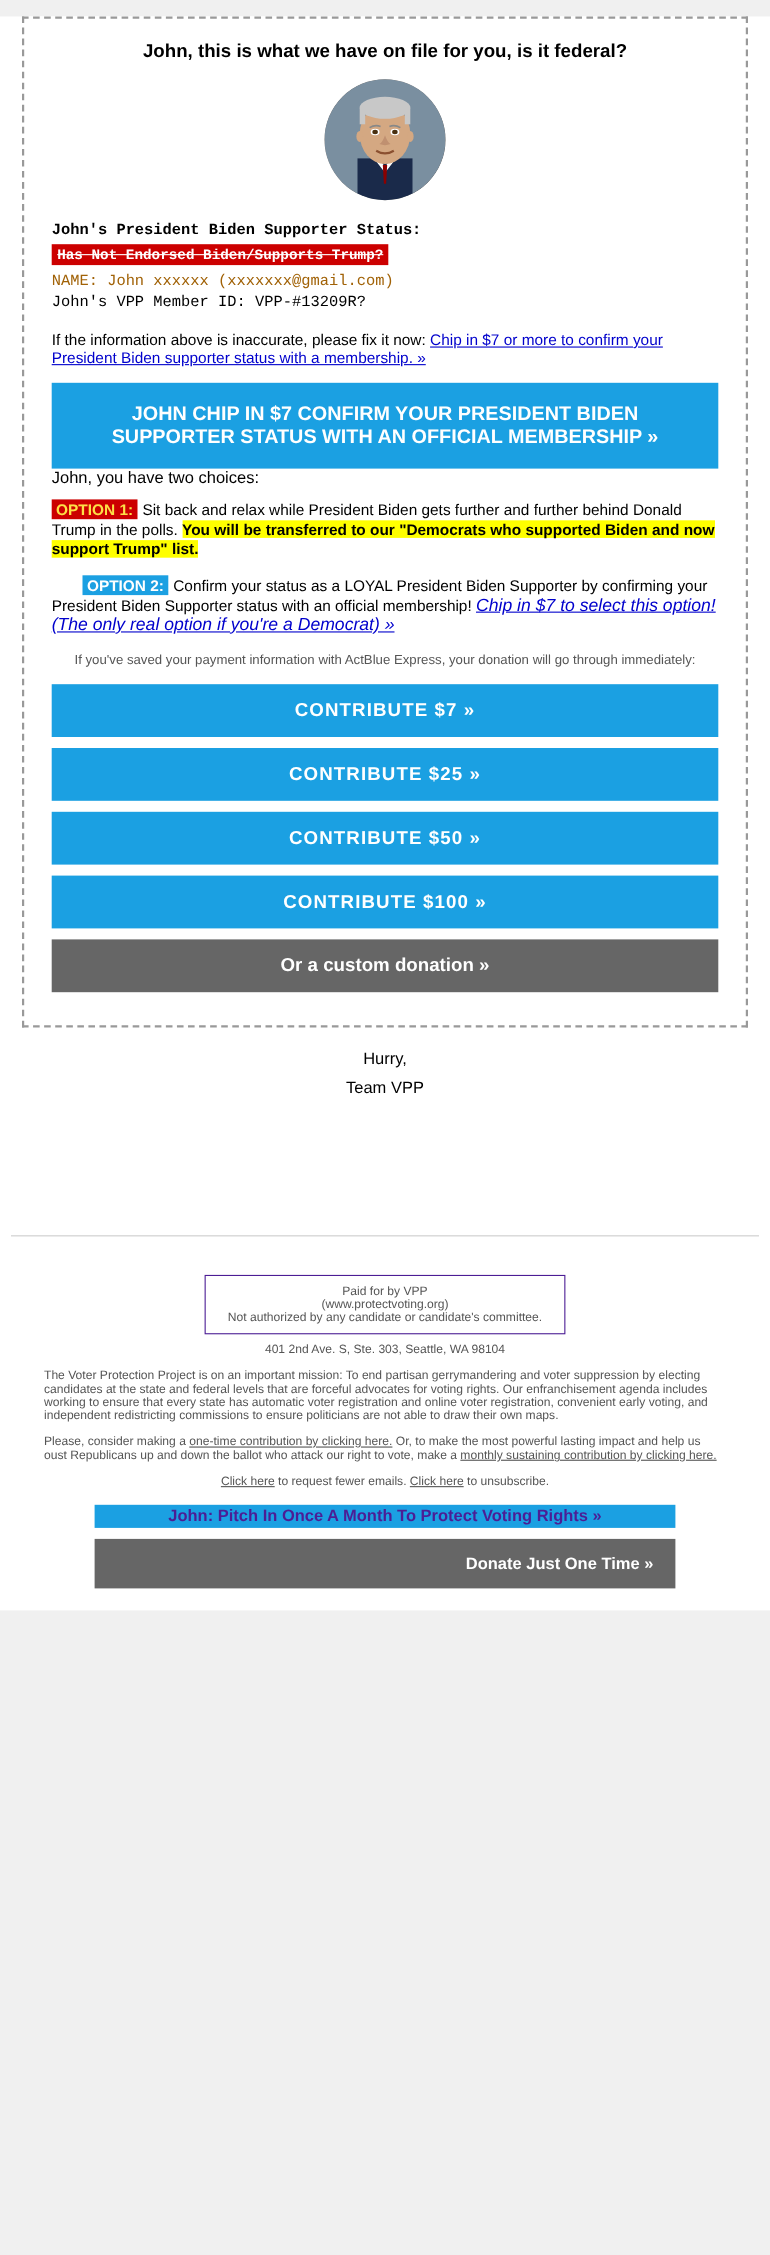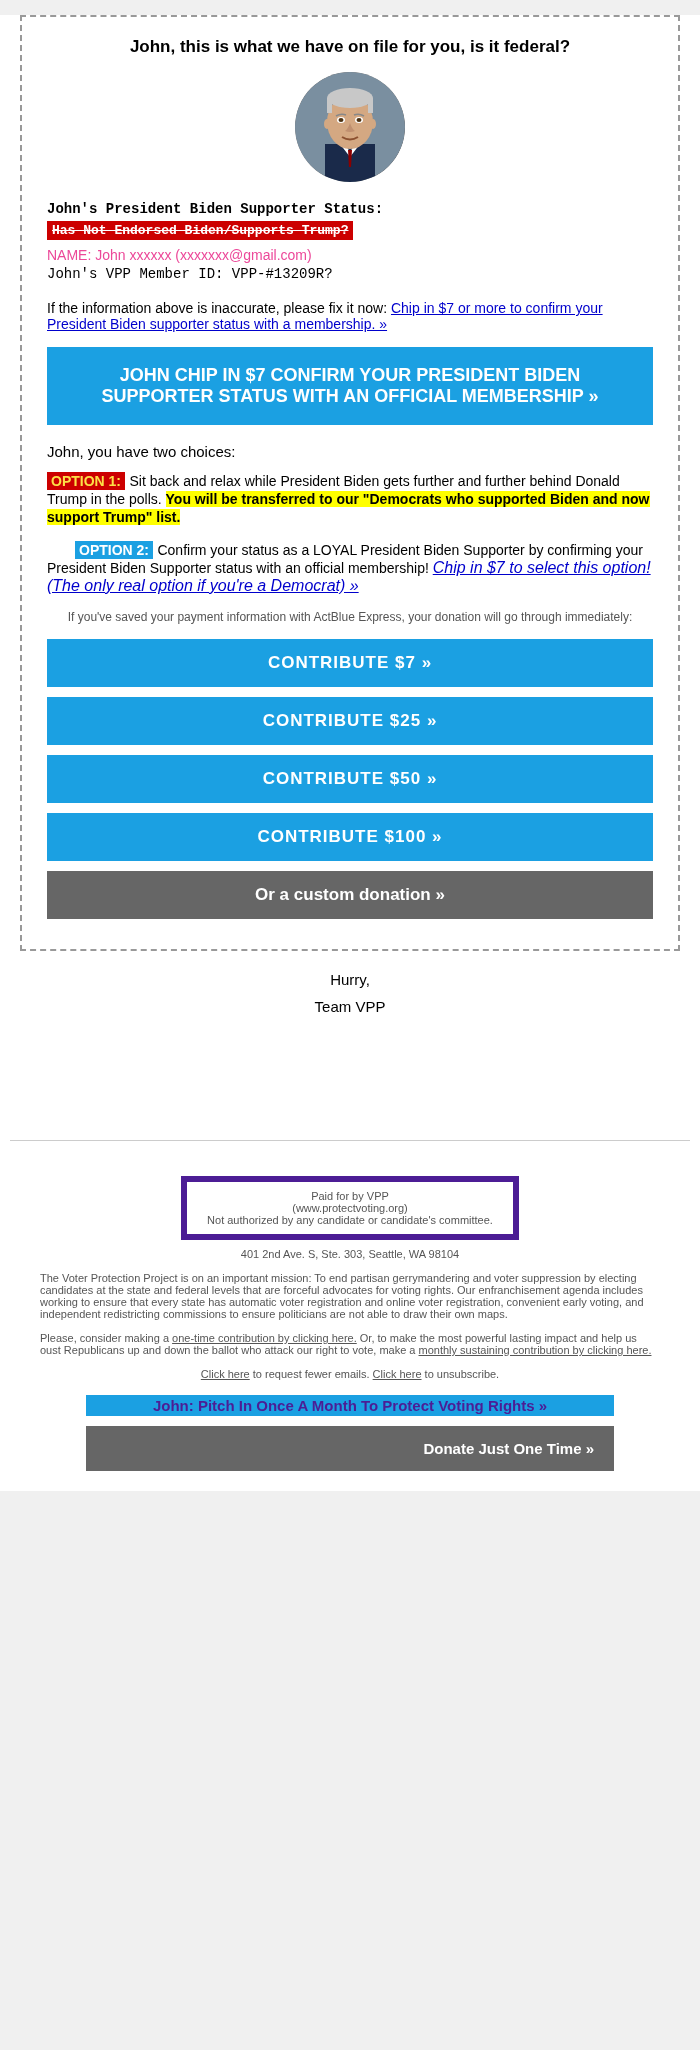--- a/index.html
+++ b/index.html
@@ -70,22 +70,22 @@
       font-weight: bold;
       font-family: 'Courier New', monospace;
       font-size: 13px;
       padding: 2px 5px;
       text-decoration: line-through;
       margin: 4px 0;
     }
 
     .status-name {
       font-size: 14px;
-      font-family: Liberation Sans, sans-serif;
-      color: #ec4899;
+      font-family: Liberation Mono, monospace;
+      color: #a16207;
       margin: 3px 0;
     }
 
     .status-member-id {
       font-size: 14px;
       font-family: 'Courier New', monospace;
       color: #000;
     }
 
     .inaccurate-text {
@@ -102,21 +102,20 @@
 
     .cta-button-blue {
       display: block;
       background: #1ba0e2;
       color: #ffffff;
       text-align: center;
       font-size: 18px;
       font-weight: bold;
       padding: 18px 20px;
       text-decoration: none;
-      margin-bottom: 18px;
       cursor: pointer;
       border: none;
       width: 100%;
     }
 
     .two-choices-text {
       font-size: 15px;
       color: #000;
       margin-bottom: 12px;
     }
@@ -217,21 +216,21 @@
       text-align: center;
     }
 
     .divider-line {
       border: none;
       border-top: 1px solid #ccc;
       margin: 30px 10px 15px 10px;
     }
 
     .paid-for-box {
-      border: 6px solid #4c1d95;
+      border: 1px solid #4c1d95;
       display: inline-block;
       padding: 8px 20px;
       font-size: 11px;
       color: #555;
       margin-bottom: 8px;
       text-align: center;
     }
 
     .paid-for-box a {
       color: #555;

